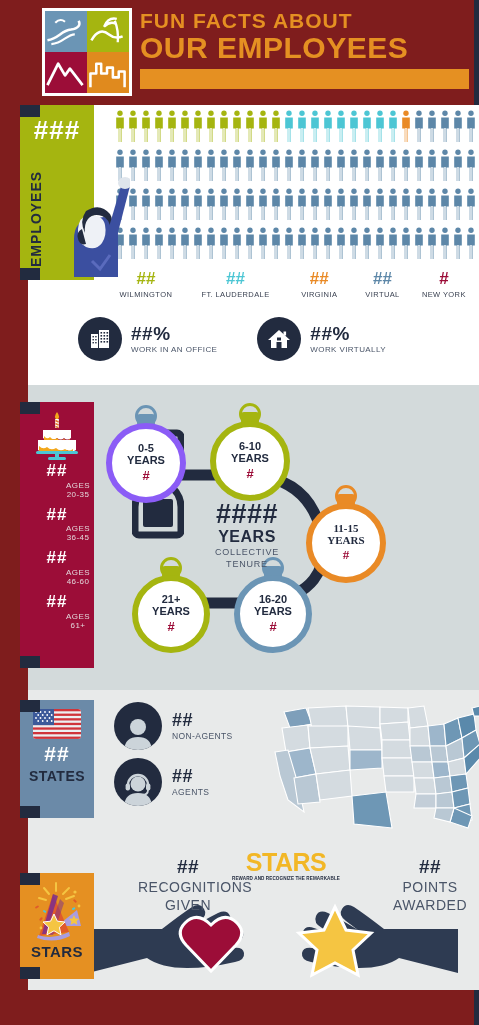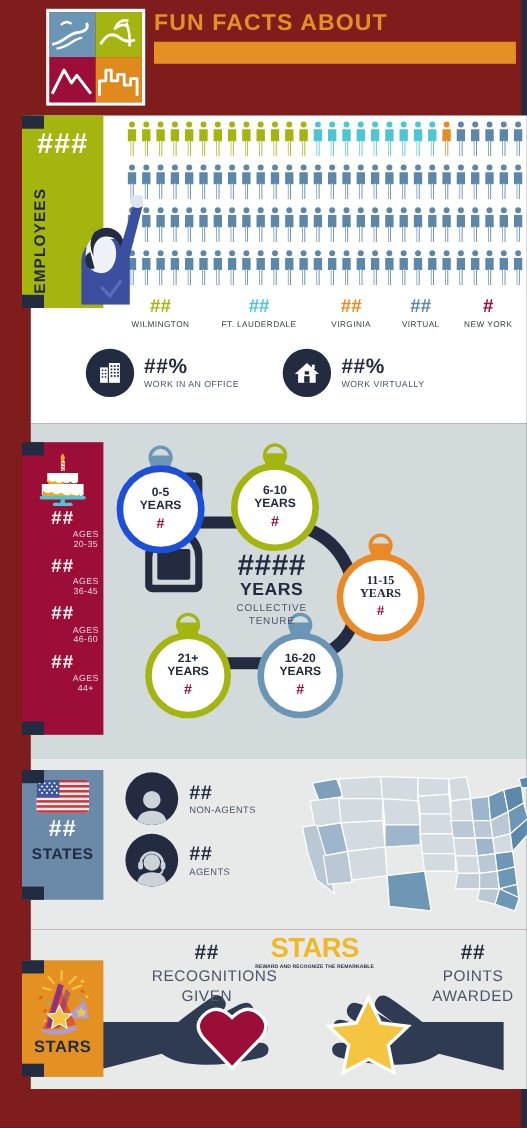--- a/index.html
+++ b/index.html
@@ -137,20 +137,21 @@
           </svg>
       </div>
       <div class="logo-q q4">
         <svg viewBox="0 0 42 42">
             <path d="M3 36 L3 22 L9 22 L9 12 L14 12 L14 22 L20 22 L20 16 L26 16 L26 26 L32 26 L32 20 L38 20 L38 36" stroke="#fff" stroke-width="2.6" fill="none" stroke-linejoin="round"></path>
           </svg>
       </div>
     </div>
     <div class="title-wrap">
       <div class="t1">FUN FACTS ABOUT</div>
+      <div class="t2">OUR EMPLOYEES</div>
       <div class="title-bar"></div>
     </div>
   </div>
 
   <div class="panel panel-white sec-emp">
     <div class="tab emp-tab">
       <div class="tab-notch-t"></div>
       <div class="tab-notch-b"></div>
       <div class="emp-num">###</div>
       <div class="tab-vert">EMPLOYEES</div>
@@ -836,39 +837,39 @@
           <div>
             <div class="age-num">##</div>
             <div class="age-lab">AGES 36-45</div>
           </div>
           <div>
             <div class="age-num">##</div>
             <div class="age-lab">AGES 46-60</div>
           </div>
           <div>
             <div class="age-num">##</div>
-            <div class="age-lab">AGES 44+</div>
+            <div class="age-lab">AGES 61+</div>
           </div>
         </div>
     </div>
 
     <div class="ten-canvas">
       <svg width="385" height="305" viewBox="0 0 385 305" style="position:absolute;left:0;top:0;">
         <path d="M44 90 L150 90 Q215 90 228 150 Q238 205 175 218 L60 218" stroke="#222b3f" stroke-width="11" fill="none" stroke-linecap="round"></path>
       </svg>
       <svg style="position:absolute;left:38px;top:42px;" width="52" height="120" viewBox="0 0 52 120">
         <path d="M7 6 h38 a4 4 0 0 1 4 4 v22 q0 14 -14 24 q14 10 14 24 v24 a4 4 0 0 1 -4 4 h-38 a4 4 0 0 1 -4 -4 v-24 q0 -14 14 -24 q-14 -10 -14 -24 v-22 a4 4 0 0 1 4 -4 Z" fill="none" stroke="#222b3f" stroke-width="7" stroke-linejoin="round"></path>
         <path d="M11 28 h30 l-15 18 Z" fill="#222b3f"></path>
         <rect x="11" y="72" width="30" height="28" rx="2" fill="#222b3f"></rect>
       </svg>
       <div id="sw-holder">
           <div class="sw" style="left: 12px; top: 38px; width: 80px; height: 80px;">
             <div class="sw-ring" style="border:3.5px solid #6b95b5;"></div>
             <div class="sw-top" style="background:#6b95b5;"></div>
-            <div class="sw-face" style="width:80px;height:80px;border:6px solid #1d4ed8;">
+            <div class="sw-face" style="width:80px;height:80px;border:6px solid #8b5cf6;">
               <div class="sw-yr">0-5</div>
               <div class="sw-yr">YEARS</div>
               <div class="sw-n">#</div>
             </div>
           </div>
           <div class="sw" style="left: 116px; top: 36px; width: 80px; height: 80px;">
             <div class="sw-ring" style="border:3.5px solid #a5b510;"></div>
             <div class="sw-top" style="background:#a5b510;"></div>
             <div class="sw-face" style="width:80px;height:80px;border:6px solid #a5b510;">
               <div class="sw-yr">6-10</div>

